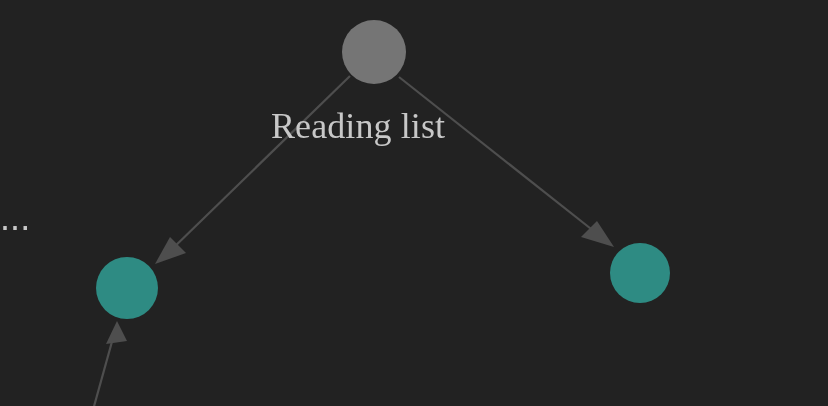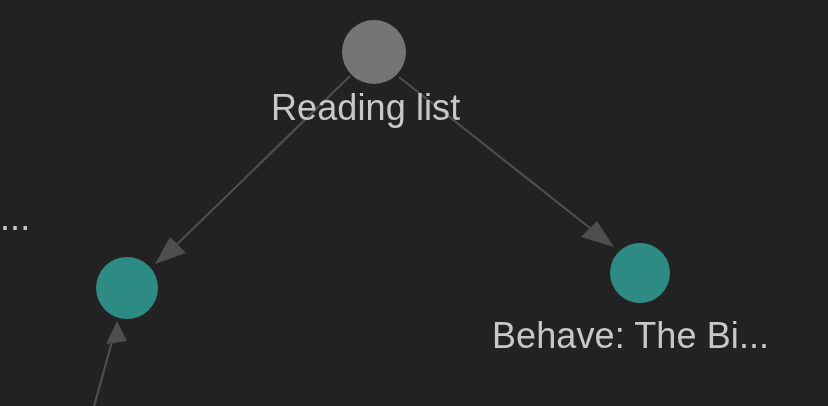--- a/index.html
+++ b/index.html
@@ -70,20 +70,19 @@
     <g>
       <line class="edge-line" x1="93" y1="410" x2="113" y2="338"></line>
       <polygon class="arrow-head" points="117,321 106,344 127,341"></polygon>
     </g>
 
     <circle class="node-circle-root" cx="374" cy="52" r="32"></circle>
     <circle class="node-circle-child" cx="127" cy="288" r="31"></circle>
     <circle class="node-circle-child" cx="640" cy="273" r="30"></circle>
   </svg>
 
-  <div class="node-label" style="left:271px; top:90px;">Reading list</div>
+  <div class="node-label" style="left:271px; top:108px;font-family:Liberation Serif, serif;">Reading list</div>
 
 
-  <div class="node-label" style="left:492px; top:318px;">Behave: The Bi...</div>
 
   <div class="node-label" style="left:0px; top:200px;">...</div>
 
 </div>
 
 </body></html>

